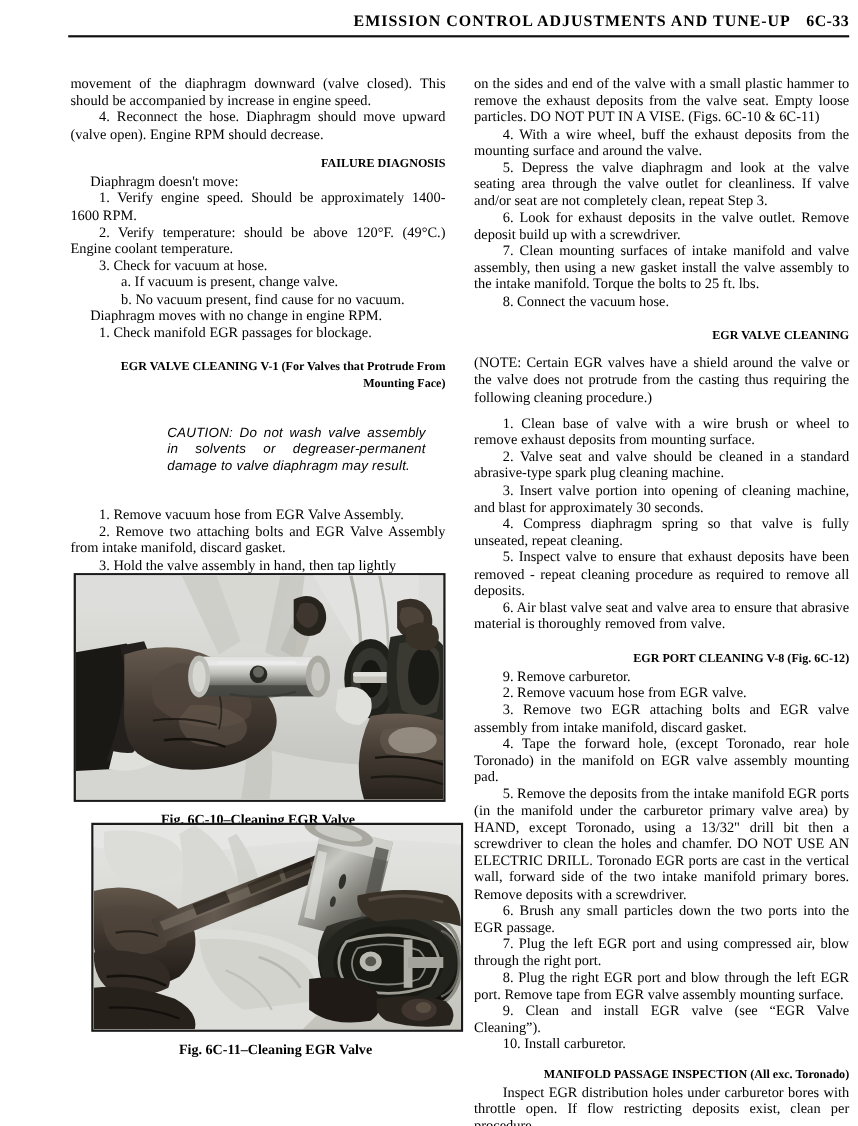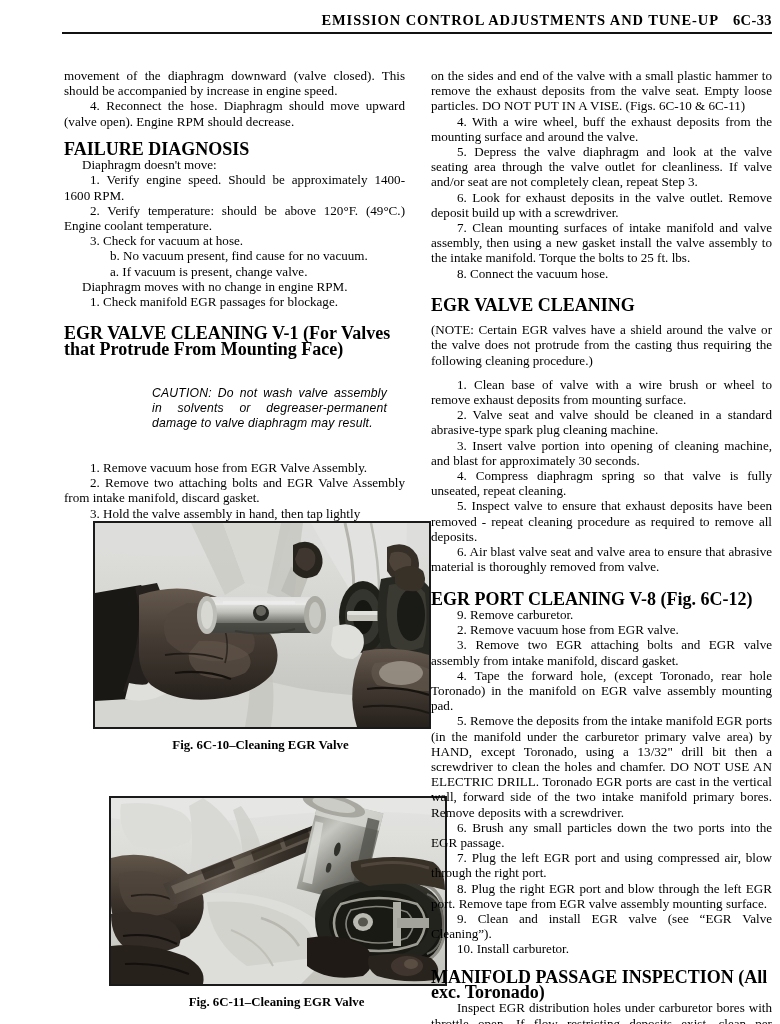--- a/index.html
+++ b/index.html
@@ -77,61 +77,60 @@
     padding-left: 46px;
     text-indent: 0;
     text-align: left;
   }
   .gap-sm { height: 9px; }
   .gap-md { height: 13px; }
   .gap-lg { height: 17px; }
 
   h2.section {
     margin: 0;
-    font-size: 18px;
+    font-size: 11px;
     line-height: 15.4px;
     font-weight: bold;
-    text-align: left;
+    text-align: right;
   }
 
   
   .caution {
     margin: 16px;
     padding-left: 72px;
     padding-right: 2px;
     font-family: "Liberation Sans", "DejaVu Sans", sans-serif;
     font-style: italic;
     font-size: 12.2px;
     line-height: 15.0px;
     text-align: justify;
     letter-spacing: 0.2px;
   }
 
   
   .figure {
     position: absolute;
     left: 67px;
-    margin-left: 26px;
   }
   .fig-frame {
     border: 2px solid #1a1a1a;
     background: #dcdcdc;
     position: relative;
     overflow: hidden;
   }
   .fig-caption {
     width: 341px;
     text-align: center;
     font-size: 12.8px;
     font-weight: bold;
     margin-top: 9px;
     margin-left: -3px;
   }
   #figure-1 { top: 521px; }
-  #figure-2 { top: 796px; padding-left: 16px; }
+  #figure-2 { top: 748px; padding-left: 16px; }
   #figure-1 .fig-frame { width: 334px; height: 204px; }
   #figure-2 .fig-frame { width: 334px; height: 186px; }
 
   .photo { position: absolute; inset: 0; }
   .photo svg { display: block; width: 100%; height: 100%; }
 </style>
 </head>
 <body>
 
 <div class="page">
@@ -148,22 +147,22 @@
     <p class="flush">movement of the diaphragm downward (valve closed). This should be accompanied by increase in engine speed.</p>
     <p class="indent">4. Reconnect the hose. Diaphragm should move upward (valve open). Engine RPM should decrease.</p>
 
     <div class="gap-md"></div>
 
     <h2 class="section">FAILURE DIAGNOSIS</h2>
     <p class="indent-sm">Diaphragm doesn't move:</p>
     <p class="indent">1. Verify engine speed. Should be approximately 1400-1600 RPM.</p>
     <p class="indent">2. Verify temperature: should be above 120°F. (49°C.) Engine coolant temperature.</p>
     <p class="indent">3. Check for vacuum at hose.</p>
+    <p class="sub-a">a.   If vacuum is present, change valve.</p>
     <p class="sub-a">b.   No vacuum present, find cause for no vacuum.</p>
-    <p class="sub-a">a.   If vacuum is present, change valve.</p>
     <p class="indent-sm">Diaphragm moves with no change in engine RPM.</p>
     <p class="indent">1. Check manifold EGR passages for blockage.</p>
 
     <div class="gap-lg"></div>
 
     <h2 class="section">EGR VALVE CLEANING V-1 (For Valves that Protrude From Mounting Face)</h2>
 
     <div class="gap-md"></div>
 
     <p class="caution">CAUTION: Do not wash valve assembly in solvents or degreaser-permanent damage to valve diaphragm may result.</p>

